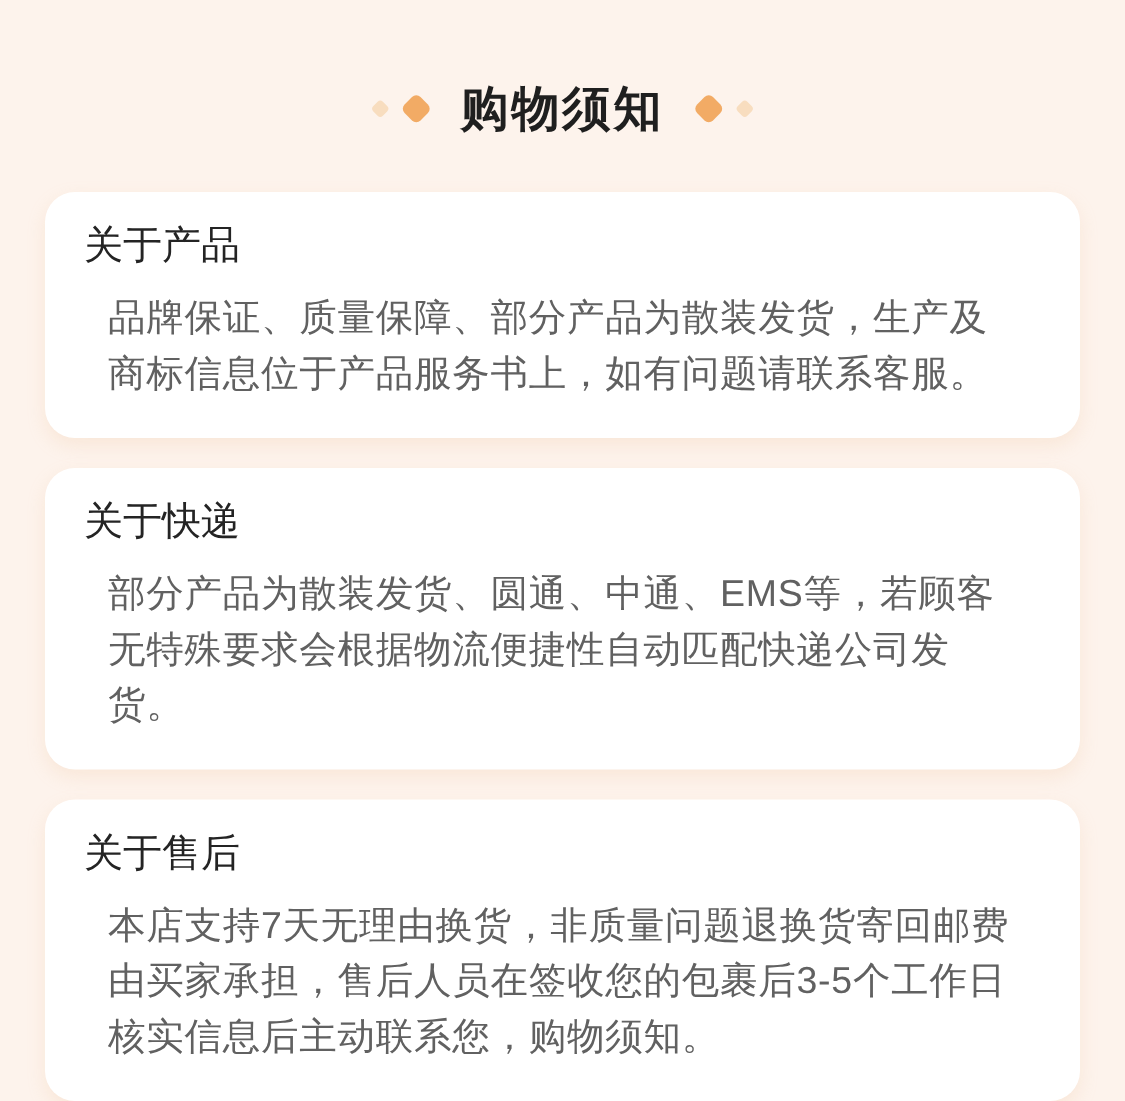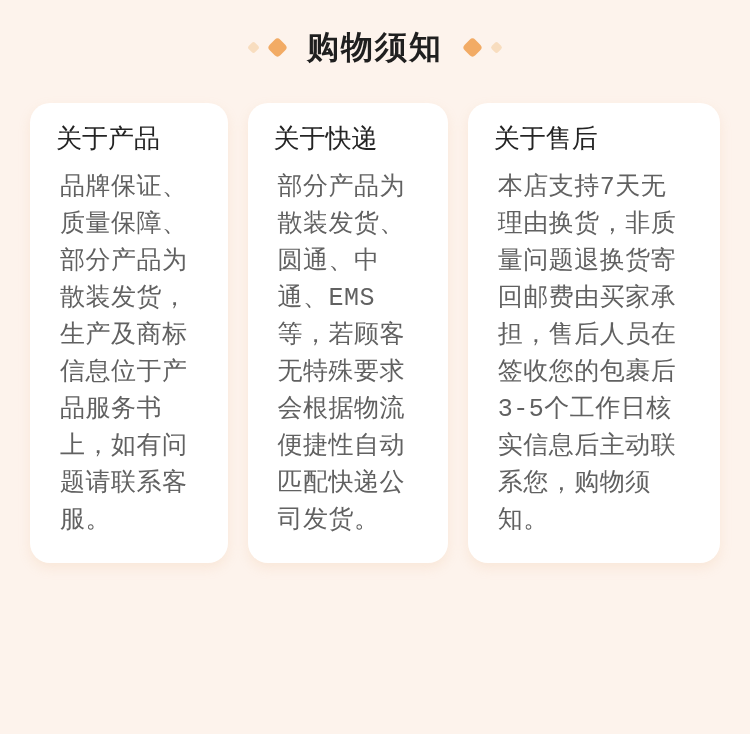--- a/index.html
+++ b/index.html
@@ -17,21 +17,21 @@
   .page {
     width: 100%;
     height: 100%;
     box-sizing: border-box;
   }
   
   .title-row {
     display: flex;
     align-items: center;
     justify-content: center;
-    padding-top: 27px;
+    padding-top: 52px;
     height: 40px;
   }
   .title {
     margin: 0 16px;
     font-size: 32px;
     line-height: 40px;
     font-weight: 700;
     color: #1f1f1f;
     letter-spacing: 2px;
   }
@@ -51,44 +51,43 @@
     width: 9px;
     height: 9px;
     border-radius: 2.5px;
     background: #f8ddbf;
     margin: 0 6px;
   }
   
   .cards {
     margin: 36px 30px 0;
     display: flex;
-    flex-direction: row;
+    flex-direction: column;
     gap: 20px;
   }
   .card {
     background: #ffffff;
     border-radius: 20px;
     padding: 20px 26px 24px;
     box-sizing: border-box;
     box-shadow: 0 5px 12px rgba(236, 190, 150, 0.22);
   }
   .card-heading {
     margin: 0;
     font-size: 26px;
     line-height: 30px;
     font-weight: 400;
     color: #242424;
   }
   .card-body {
-    margin: 16px 4px 0;
+    margin: 16px 16px 0;
     font-size: 25px;
     line-height: 37px;
     color: #616161;
     letter-spacing: 0.5px;
-    font-family: Liberation Mono, monospace;
   }
 </style>
 </head>
 <body>
 
 <div class="page">
 
   <div class="title-row">
     <span class="diamond small"></span>
     <span class="diamond large"></span>

